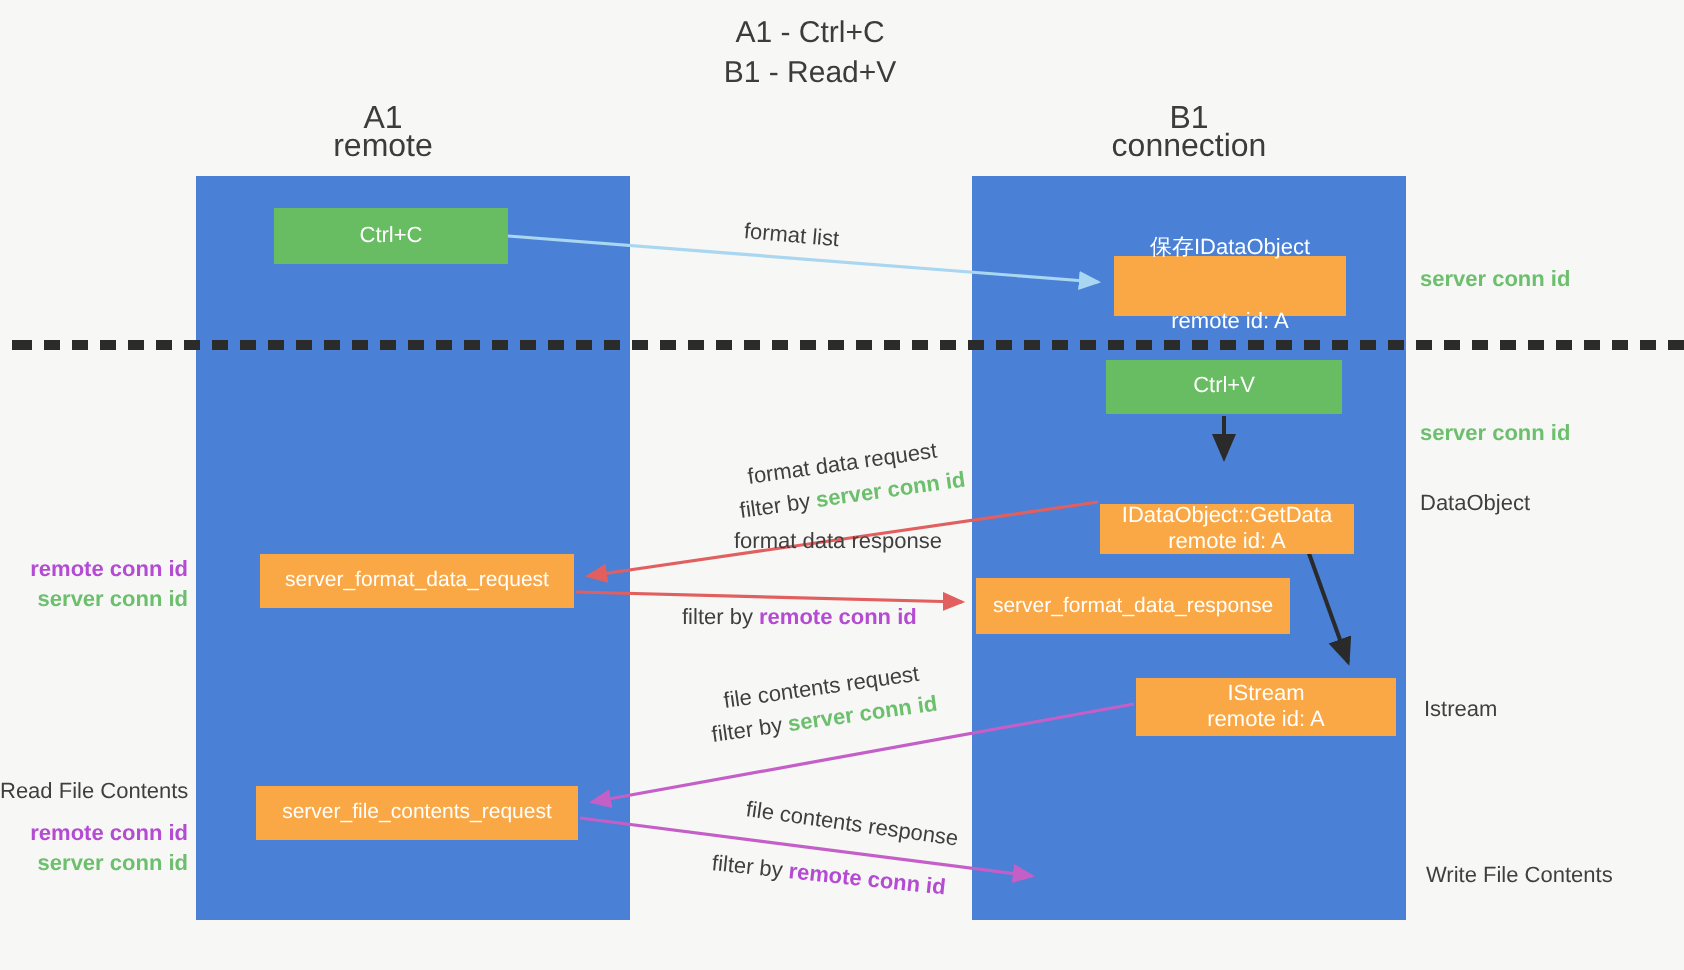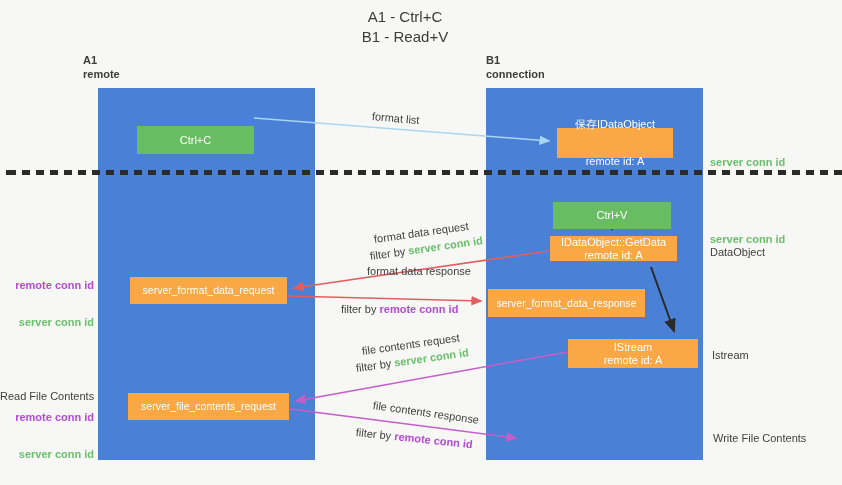--- a/index.html
+++ b/index.html
@@ -14,47 +14,47 @@
 
   .title{
     position:absolute;left:300px;top:7px;width:210px;
     text-align:center;font-size:15px;line-height:20px;color:#3c3c3c;
   }
 
   .lane{position:absolute;top:88px;width:217px;height:372px;background:#4a80d5;}
   .lane-a{left:98px;}
   .lane-b{left:486px;}
   .lane-header{
-    position:absolute;top:53px;width:217px;
-    font-size:11px;line-height:14px;color:#3c3c3c;font-weight:bold;
+    position:absolute;top:53px;width:217px;text-align:center;
+    font-size:16px;line-height:14px;color:#3c3c3c;
   }
   .lane-header.a{left:83px;}
   .lane-header.b{left:486px;}
 
   .dashline{
     position:absolute;left:0;top:170px;width:842px;height:5px;
     background:repeating-linear-gradient(to right,#2b2b2b 0 8px,transparent 8px 14px);
     background-position-x:8px;
   }
 
   .arrows{position:absolute;left:0;top:0;pointer-events:none;}
 
   .box{
     position:absolute;display:flex;flex-direction:column;
     align-items:center;justify-content:center;
     color:#fff;font-size:11px;line-height:13px;text-align:center;
     white-space:nowrap;
   }
   .orange{background:#f9a845;}
-  .green{background:#68bd63;margin-top:22px;}
+  .green{background:#68bd63;}
 
   .b-ctrl-c{left:137px;top:104px;width:117px;height:28px;}
   .b-save{left:557px;top:128px;width:116px;height:30px;gap:24px;}
   .b-ctrl-v{left:553px;top:180px;width:118px;height:27px;justify-content:center;}
-  .b-getdata{left:550px;top:236px;width:127px;height:25px;align-items:center;}
+  .b-getdata{left:550px;top:252px;width:127px;height:25px;align-items:center;}
   .b-format-req{left:130px;top:277px;width:157px;height:27px;font-size:10.5px;}
   .b-format-resp{left:488px;top:289px;width:157px;height:28px;font-size:10.5px;}
   .b-istream{left:568px;top:339px;width:130px;height:29px;}
   .b-file-req{left:128px;top:393px;width:161px;height:27px;font-size:10.5px;}
   .b-file-resp{left:523px;top:426px;width:161px;height:27px;font-size:10.5px;}
 
   .elabel{
     position:absolute;font-size:11px;color:#3f3f3f;white-space:nowrap;
     transform-origin:left center;
   }

